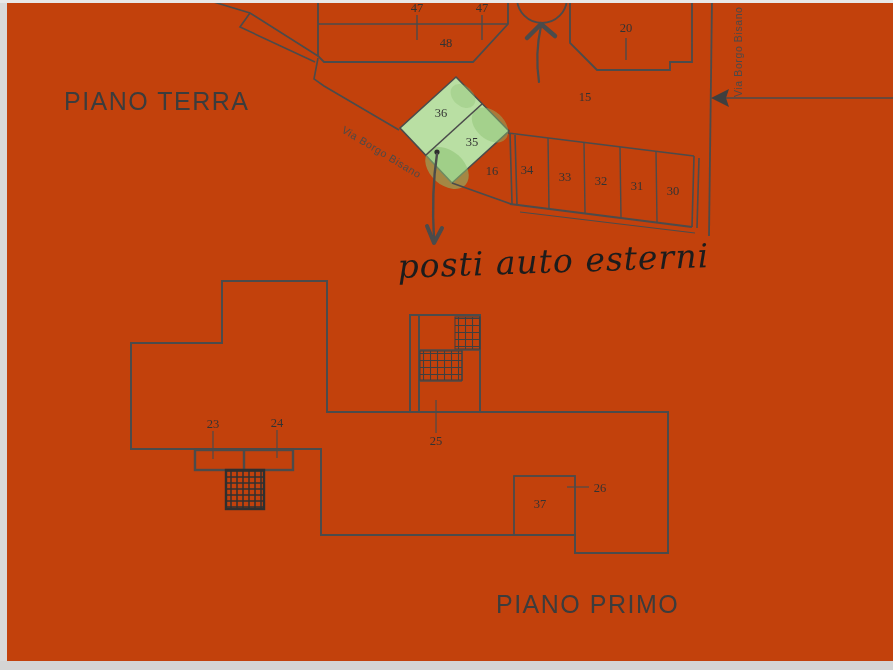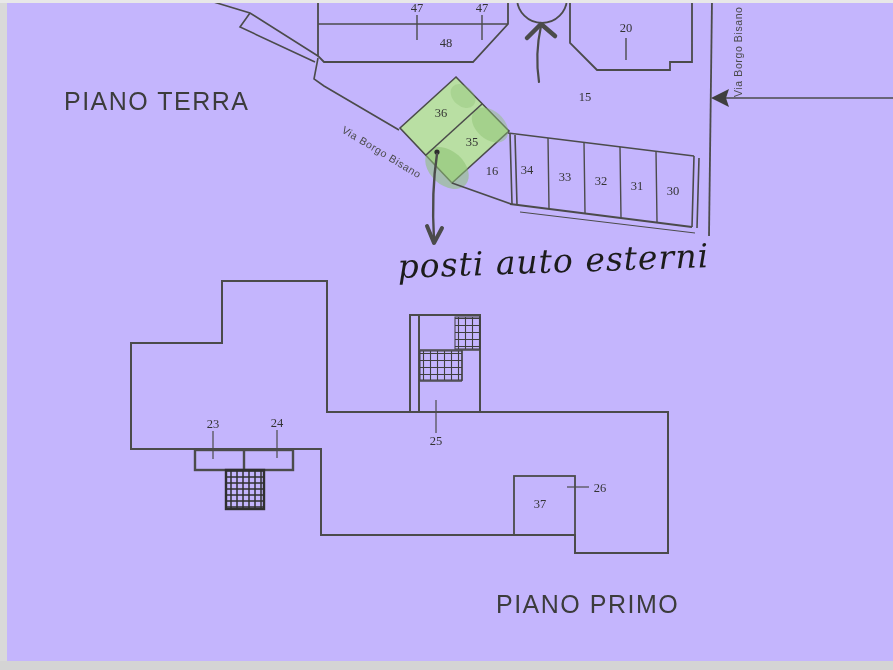--- a/index.html
+++ b/index.html
@@ -1,16 +1,16 @@
 <!DOCTYPE html>
 <html><head>
 <meta charset="utf-8">
 <style>
   html,body{margin:0;padding:0;background:#ffffff;}
-  .stage{position:relative;width:893px;height:670px;background:#c4b5fd;overflow:hidden;
+  .stage{position:relative;width:893px;height:670px;background:#c2410c;overflow:hidden;
          font-family:"Liberation Sans",sans-serif;}
   svg{display:block}
   .w{stroke:#4b4b4b;fill:none;}
   .num{font-family:"Liberation Serif",serif;font-size:12.5px;fill:#333333;text-anchor:middle;}
   .title{font-family:"Liberation Sans",sans-serif;font-size:25px;fill:#3c3c3c;letter-spacing:1.5px;}
   .street{font-family:"Liberation Sans",sans-serif;font-size:10.5px;fill:#4a4a4a;letter-spacing:0.6px;}
   .hand{font-family:"DejaVu Serif",serif;font-style:italic;font-size:33px;fill:#1c1c1c;letter-spacing:1px;}
 </style>
 </head>
 <body>

